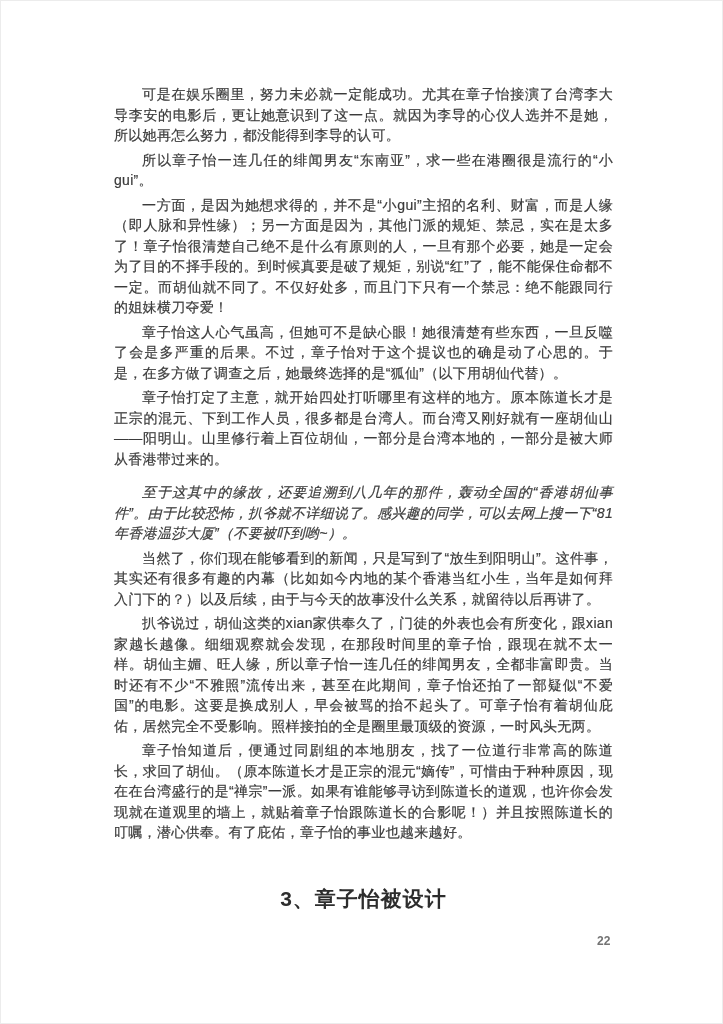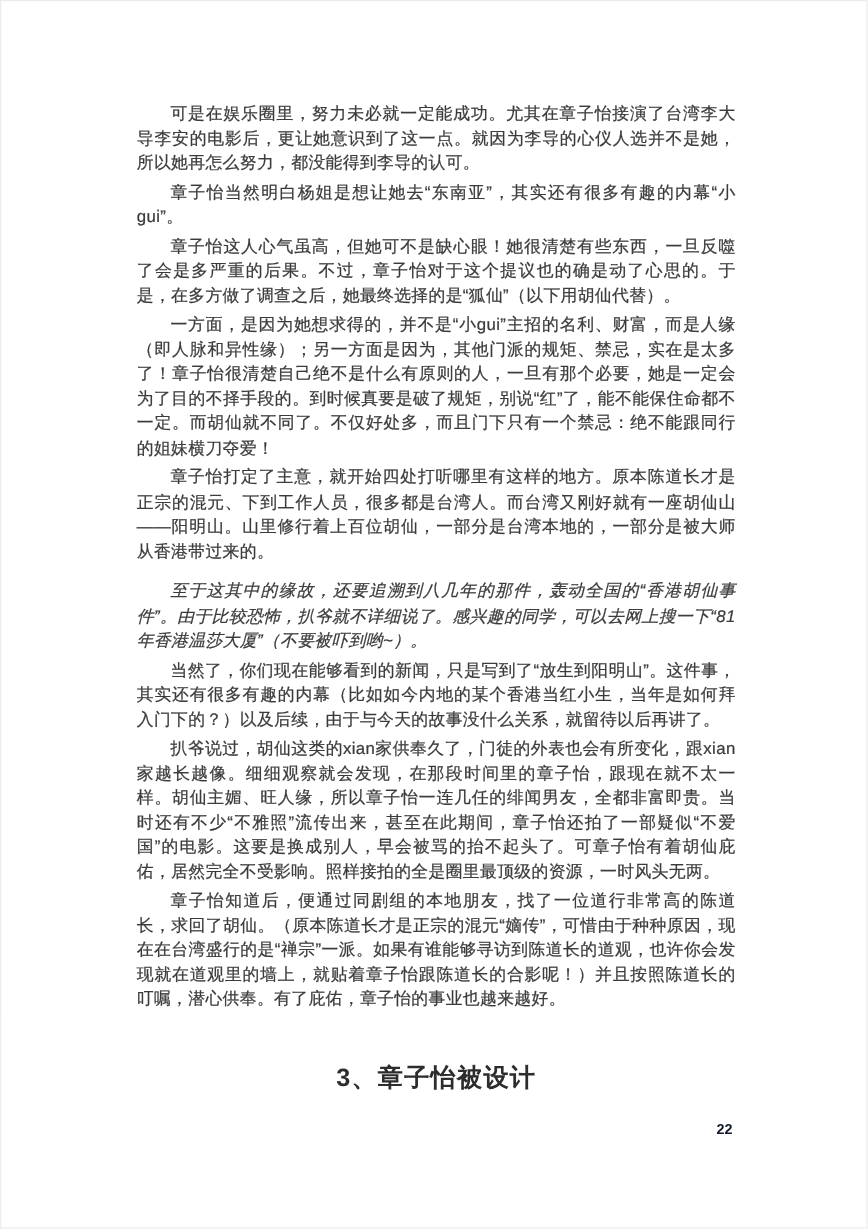--- a/index.html
+++ b/index.html
@@ -44,33 +44,33 @@
     font-size: 21px;
     font-weight: bold;
     color: #2d2d2d;
     letter-spacing: 1px;
   }
   .page-number {
     position: absolute;
     left: 597px;
     top: 934px;
     font-size: 12px;
-    color: #0f172a;
+    color: #737373;
     font-weight: bold;
   }
 </style>
 </head>
 <body>
 
 <div class="page">
   <div class="content">
     <p>可是在娱乐圈里，努力未必就一定能成功。尤其在章子怡接演了台湾李大导李安的电影后，更让她意识到了这一点。就因为李导的心仪人选并不是她，所以她再怎么努力，都没能得到李导的认可。</p>
-    <p>章子怡当然明白杨姐是想让她去“东南亚”，其实还有很多有趣的内幕“小gui”。</p>
+    <p>所以章子怡一连几任的绯闻男友“东南亚”，求一些在港圈很是流行的“小gui”。</p>
+    <p>一方面，是因为她想求得的，并不是“小gui”主招的名利、财富，而是人缘（即人脉和异性缘）；另一方面是因为，其他门派的规矩、禁忌，实在是太多了！章子怡很清楚自己绝不是什么有原则的人，一旦有那个必要，她是一定会为了目的不择手段的。到时候真要是破了规矩，别说“红”了，能不能保住命都不一定。而胡仙就不同了。不仅好处多，而且门下只有一个禁忌：绝不能跟同行的姐妹横刀夺爱！</p>
     <p>章子怡这人心气虽高，但她可不是缺心眼！她很清楚有些东西，一旦反噬了会是多严重的后果。不过，章子怡对于这个提议也的确是动了心思的。于是，在多方做了调查之后，她最终选择的是“狐仙”（以下用胡仙代替）。</p>
-    <p>一方面，是因为她想求得的，并不是“小gui”主招的名利、财富，而是人缘（即人脉和异性缘）；另一方面是因为，其他门派的规矩、禁忌，实在是太多了！章子怡很清楚自己绝不是什么有原则的人，一旦有那个必要，她是一定会为了目的不择手段的。到时候真要是破了规矩，别说“红”了，能不能保住命都不一定。而胡仙就不同了。不仅好处多，而且门下只有一个禁忌：绝不能跟同行的姐妹横刀夺爱！</p>
     <p>章子怡打定了主意，就开始四处打听哪里有这样的地方。原本陈道长才是正宗的混元、下到工作人员，很多都是台湾人。而台湾又刚好就有一座胡仙山——阳明山。山里修行着上百位胡仙，一部分是台湾本地的，一部分是被大师从香港带过来的。</p>
     <p class="spaced">至于这其中的缘故，还要追溯到八几年的那件，轰动全国的“香港胡仙事件”。由于比较恐怖，扒爷就不详细说了。感兴趣的同学，可以去网上搜一下“81年香港温莎大厦”（不要被吓到哟~）。</p>
     <p>当然了，你们现在能够看到的新闻，只是写到了“放生到阳明山”。这件事，其实还有很多有趣的内幕（比如如今内地的某个香港当红小生，当年是如何拜入门下的？）以及后续，由于与今天的故事没什么关系，就留待以后再讲了。</p>
     <p>扒爷说过，胡仙这类的xian家供奉久了，门徒的外表也会有所变化，跟xian家越长越像。细细观察就会发现，在那段时间里的章子怡，跟现在就不太一样。胡仙主媚、旺人缘，所以章子怡一连几任的绯闻男友，全都非富即贵。当时还有不少“不雅照”流传出来，甚至在此期间，章子怡还拍了一部疑似“不爱国”的电影。这要是换成别人，早会被骂的抬不起头了。可章子怡有着胡仙庇佑，居然完全不受影响。照样接拍的全是圈里最顶级的资源，一时风头无两。</p>
     <p>章子怡知道后，便通过同剧组的本地朋友，找了一位道行非常高的陈道长，求回了胡仙。（原本陈道长才是正宗的混元“嫡传”，可惜由于种种原因，现在在台湾盛行的是“禅宗”一派。如果有谁能够寻访到陈道长的道观，也许你会发现就在道观里的墙上，就贴着章子怡跟陈道长的合影呢！）并且按照陈道长的叮嘱，潜心供奉。有了庇佑，章子怡的事业也越来越好。</p>
     <h2 class="section-heading">3、章子怡被设计</h2>
   </div>
   <div class="page-number">22</div>
 </div>
 

